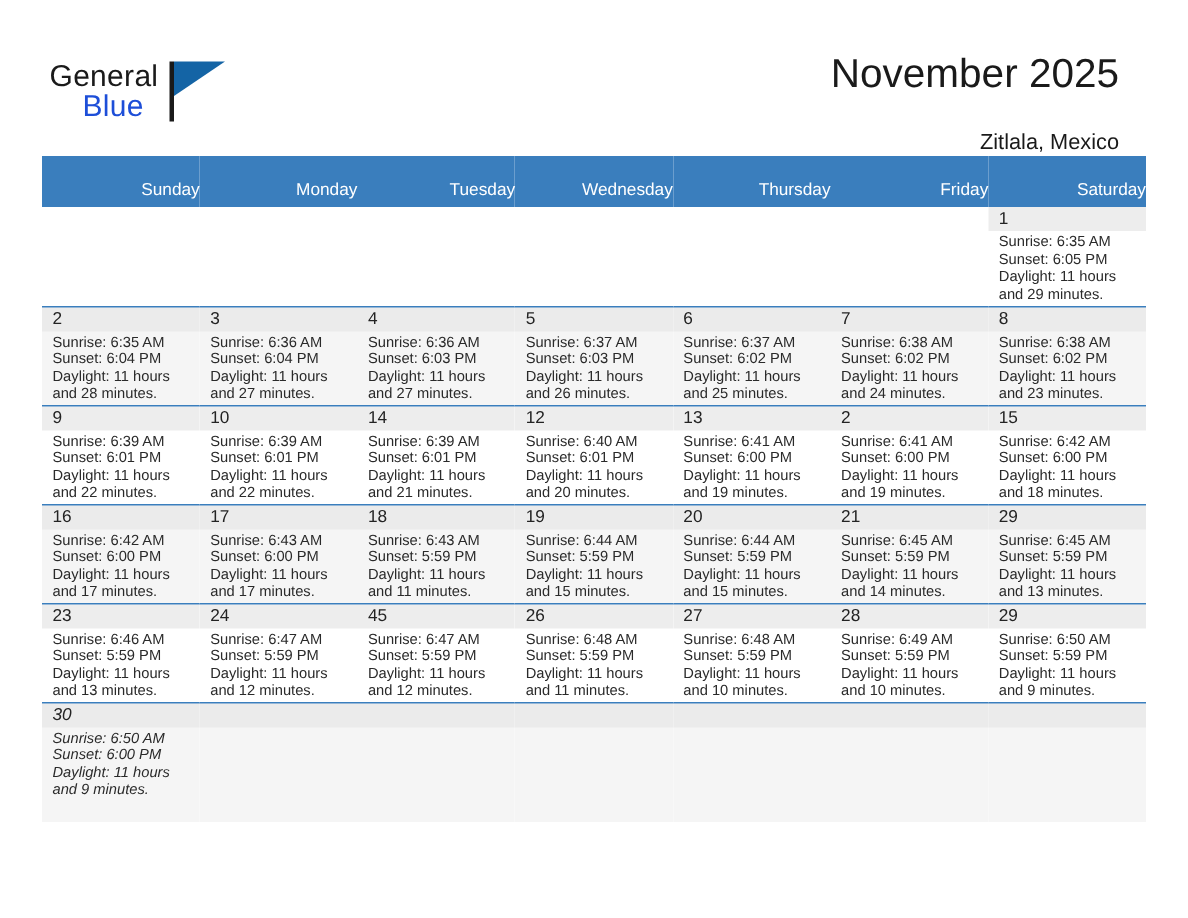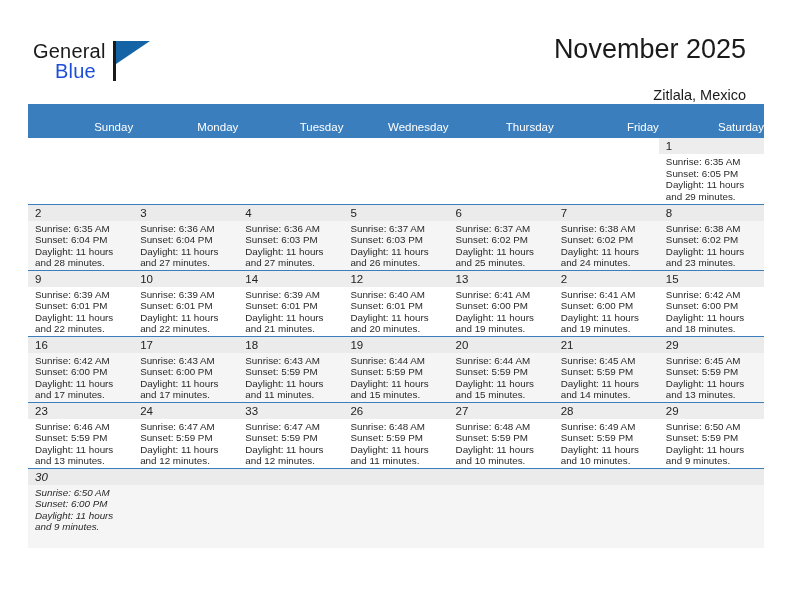--- a/index.html
+++ b/index.html
@@ -424,21 +424,21 @@
           <td>
             <span class="daynum-band">24</span>
             <div class="cell-body">
               <div>Sunrise: 6:47 AM</div>
               <div>Sunset: 5:59 PM</div>
               <div>Daylight: 11 hours</div>
               <div>and 12 minutes.</div>
             </div>
           </td>
           <td>
-            <span class="daynum-band">33</span>
+            <span class="daynum-band">45</span>
             <div class="cell-body">
               <div>Sunrise: 6:47 AM</div>
               <div>Sunset: 5:59 PM</div>
               <div>Daylight: 11 hours</div>
               <div>and 12 minutes.</div>
             </div>
           </td>
           <td>
             <span class="daynum-band">26</span>
             <div class="cell-body">

